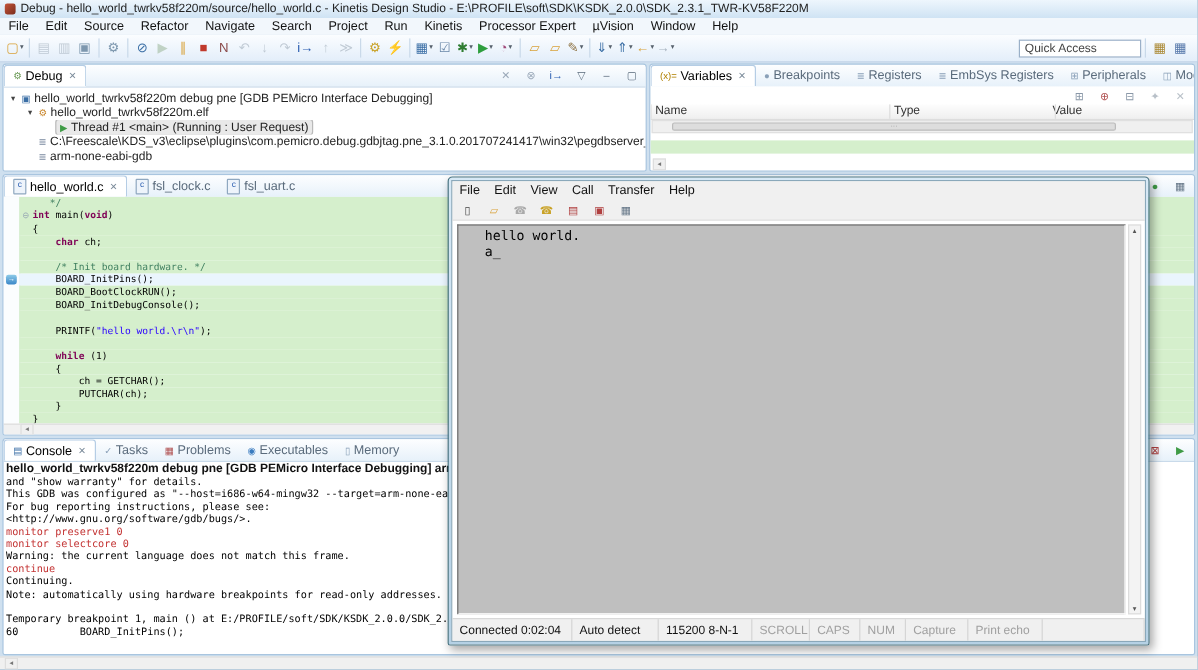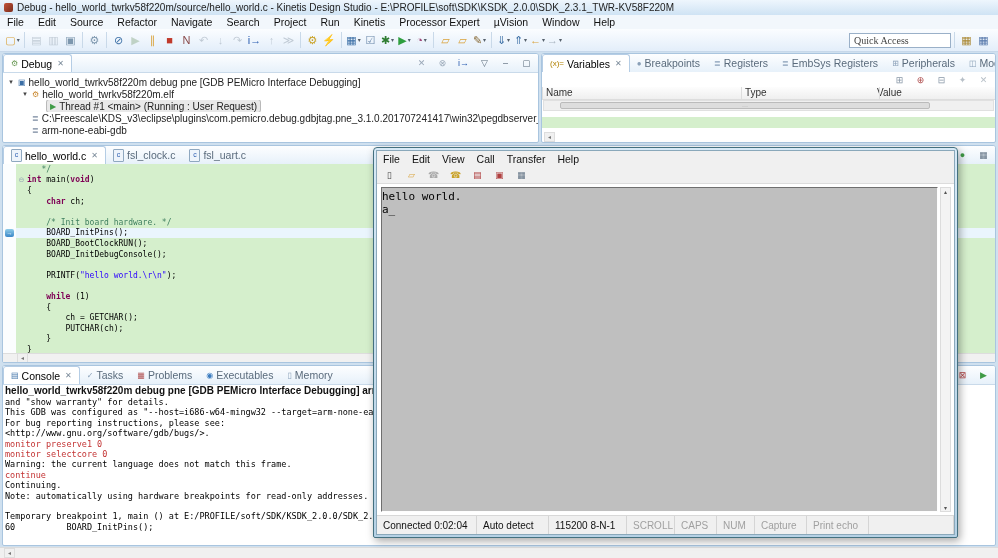--- a/index.html
+++ b/index.html
@@ -8,21 +8,21 @@
   .titlebar{position:absolute;left:0;top:0;width:100%;height:15px;background:linear-gradient(#eef6fd,#cfe3f4);display:flex;align-items:center;padding-left:4px;gap:4px;box-sizing:border-box;font-size:10px;color:#222;}
   .appicon{width:9px;height:9px;border-radius:2px;background:linear-gradient(135deg,#c4543a,#7a2d1d);flex:0 0 auto;}
   .menubar{position:absolute;left:0;top:15px;width:100%;height:14px;background:#f2f7fc;display:flex;align-items:center;font-size:10.5px;color:#111;}
   .mitem{padding:0 7px;cursor:default;}
   .toolbar{position:absolute;left:0;top:29px;width:100%;height:23px;background:linear-gradient(#fbfdff,#e3eefa);border-bottom:1px solid #c7d8ea;display:flex;align-items:center;padding:0 4px;box-sizing:border-box;}
   .tbtn{height:18px;min-width:17px;display:flex;align-items:center;justify-content:center;font-size:11px;line-height:18px;}
   .tbtn.dis{opacity:.65;}
   .tglyph{font-size:11px;}
   .tdd{font-size:6px;color:#55606b;margin-left:1px;}
   .tsep{width:1px;height:16px;background:#c9d9e9;margin:0 3px;flex:0 0 auto;}
-  .qa-input{width:92px;height:13px;font-size:10px;font-family:Liberation Serif, serif;border:1px solid #9ab0c8;padding:0 4px;color:#333;background:#fff;}
+  .qa-input{width:92px;height:13px;font-size:10px;font-family:Liberation Sans, sans-serif;border:1px solid #9ab0c8;padding:0 4px;color:#333;background:#fff;}
   .qa-input::placeholder{color:#444;}
   
   .view{position:absolute;background:#fff;border:1px solid #a9c5df;border-radius:3px 3px 2px 2px;box-sizing:border-box;overflow:hidden;}
   .vtabs{height:18px;display:flex;align-items:stretch;background:linear-gradient(#fdfeff,#e7f1fa);border-bottom:1px solid #c9daea;position:relative;}
   .vtab{display:flex;align-items:center;padding:0 7px;gap:3px;color:#5a6b7c;font-size:10.5px;white-space:nowrap;}
   .vtab.active{background:#fff;color:#000;border:1px solid #b5cde5;border-bottom:0;border-radius:3px 3px 0 0;}
   .ticon{font-size:8px;}
   .tclose{color:#7a8a99;font-size:8px;margin-left:2px;}
   .cfile{display:inline-block;width:9px;height:11px;background:#eef4fb;border:1px solid #8fa8c0;color:#2a5db0;font-size:7px;line-height:10px;text-align:center;border-radius:1px;}
   .viewtools{position:absolute;right:3px;top:0;height:18px;display:flex;align-items:center;gap:4px;}
@@ -65,21 +65,21 @@
   .ht-title{height:17px;display:flex;align-items:center;padding:0 2px 0 4px;gap:4px;font-size:10.5px;color:#111;}
   .htappicon{width:10px;height:10px;background:linear-gradient(#eaf2fa,#bcd4e8);border:1px solid #5577aa;border-radius:1px;flex:0 0 auto;}
   .htbtns{margin-left:auto;display:flex;gap:1px;}
   .wbtn{width:23px;height:13px;border:1px solid #70889c;border-radius:2px;background:linear-gradient(#fdfeff,#cfdce8);color:#345;font-size:7px;line-height:12px;text-align:center;}
   .wbtn.close{width:31px;background:linear-gradient(#ea9180,#c13a2a);border-color:#8a2418;color:#fff;font-weight:bold;}
   .htclient{flex:1;background:#f0f0f0;border:1px solid #8aa8ba;display:flex;flex-direction:column;overflow:hidden;}
   .ht-menu{height:15px;display:flex;align-items:center;font-size:10.5px;color:#111;background:#f0f0f0;}
   .ht-menu .mitem{padding:0 6px;}
   .ht-tools{height:17px;display:flex;align-items:center;gap:5px;padding-left:4px;background:#f0f0f0;border-bottom:1px solid #dcdcdc;}
   .htbody{position:relative;flex:1;background:#fff;}
-  #term{position:absolute;left:4px;top:3px;right:16px;bottom:3px;background:#bfbfbf;border:1px solid #6f6f6f;border-right-color:#fdfdfd;border-bottom-color:#fdfdfd;padding:2px 0;box-sizing:border-box;}
+  #term{position:absolute;left:4px;top:3px;right:16px;bottom:3px;background:#bfbfbf;border:1px solid #6f6f6f;border-right-color:#fdfdfd;border-bottom-color:#fdfdfd;padding:2px 22px;box-sizing:border-box;}
   .tline{font-family:"DejaVu Sans Mono",monospace;font-size:11px;line-height:13px;color:#000;white-space:pre;}
   #term-vscroll{position:absolute;right:3px;top:3px;bottom:3px;width:11px;background:#f3f3f3;border:1px solid #dcdcdc;display:flex;flex-direction:column;justify-content:space-between;align-items:center;font-size:6px;color:#555;box-sizing:border-box;}
   .ht-status{height:18px;background:#f0f0f0;border-top:1px solid #d8d8d8;display:flex;align-items:stretch;font-size:10px;}
   .sseg{display:flex;align-items:center;padding:0 6px;border-right:1px solid #d5d5d5;color:#111;white-space:nowrap;box-sizing:border-box;}
   .sseg.dim{color:#a0a0a0;}
   
   .pagescroll{position:absolute;left:0;top:547px;width:998px;height:11px;background:#f0f0f0;border-top:1px solid #dcdcdc;display:flex;align-items:center;padding-left:4px;box-sizing:border-box;}
 </style>
 </head>
 <body>

